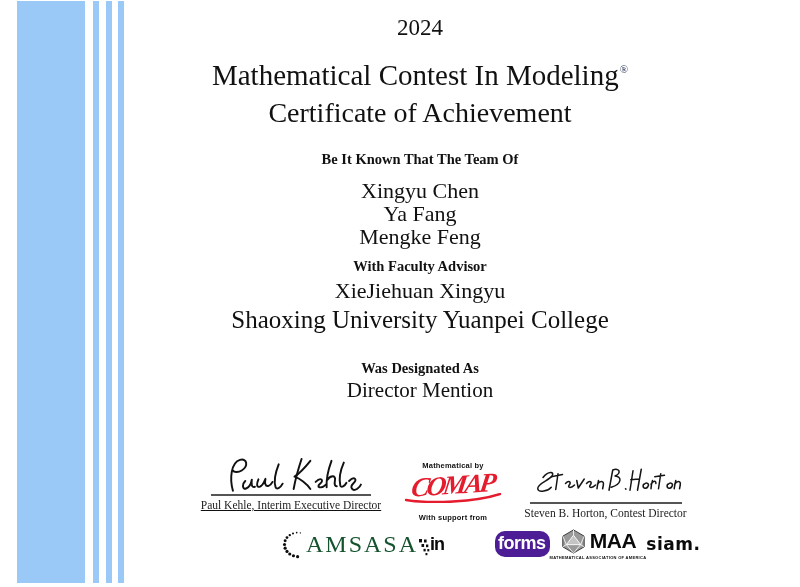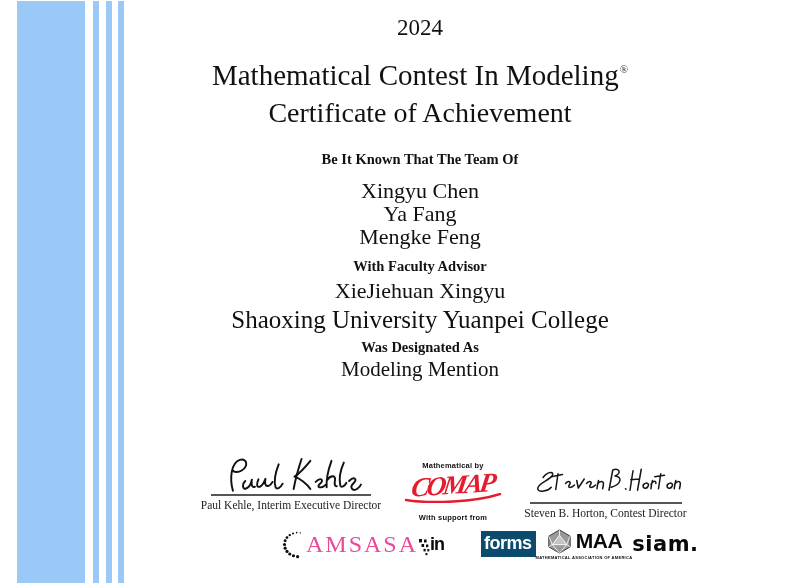--- a/index.html
+++ b/index.html
@@ -18,26 +18,26 @@
   .reg{font-size:11px;vertical-align:12px;color:#1b2a4a;margin-left:1px;}
   .subtitle{margin-top:1px;font-size:28px;line-height:36px;}
   .small-label{font-size:14.5px;line-height:17px;font-weight:bold;}
   .known{margin-top:20px;}
   .team-first{margin-top:11px;}
   .big{font-size:22px;line-height:23px;}
   .advisor-label{margin-top:10px;}
   .advisor{margin-top:4px;line-height:24px;}
   .of-label{margin-top:15px;font-size:13px;line-height:15px;}
   .institution{margin-top:3px;font-size:25px;line-height:28px;}
-  .designated-label{margin-top:5px;}
+  .designated-label{margin-top:26px;}
   .designation{margin-top:1px;font-size:21px;line-height:24px;}
 
   
   .sig-block{position:absolute;top:452px;text-align:center;}
-  .sig-left{left:191px;width:200px;}
+  .sig-left{left:191px;width:200px;text-decoration:underline;}
   .sig-right{left:503px;width:205px;}
   .sig-svg{display:block;margin:0 auto;}
   .sig-line{height:0;border-top:2px solid #555;margin:-2px auto 0 auto;}
   .sig-line-l{width:160px;}
   .sig-line-r{width:152px;}
   .sig-label{margin-top:3px;font-size:11.5px;line-height:13px;color:#1c1c1c;white-space:nowrap;}
 
   
   .comap-block{position:absolute;left:397px;top:461px;width:112px;text-align:center;}
   .tiny-bold{font-family:"Liberation Sans",sans-serif;font-weight:bold;font-size:7.5px;
@@ -46,36 +46,36 @@
   .comap-text{display:inline-block;font-family:"Liberation Serif",serif;font-style:italic;
               font-weight:bold;font-size:27px;line-height:26px;color:#e51b2e;
               letter-spacing:-3px;transform:skewX(-12deg) rotate(-4deg);}
   .comap-swoosh{display:block;margin:-5px auto 0 auto;}
   .support{margin-top:7px;}
 
   
   .logos{position:absolute;left:281px;top:528px;width:340px;height:32px;
          display:flex;align-items:center;justify-content:space-between;}
   .logo{display:flex;align-items:center;}
-  .serif-logo{font-family:"Liberation Serif",serif;font-size:24px;letter-spacing:2px;color:#ec4899;}
+  .serif-logo{font-family:"Liberation Serif",serif;font-size:24px;letter-spacing:2px;color:#14532d;}
   .ams svg{margin-right:1px;}
   .asa svg{margin-left:1px;margin-top:6px;}
   .informs{align-items:center;gap:36px;}
   .informs-in{font-family:"Liberation Sans",sans-serif;font-weight:bold;font-size:18px;
               letter-spacing:-1px;color:#0a0a0a;}
   .informs-forms{font-family:"Liberation Sans",sans-serif;font-weight:bold;font-size:18px;
-                 letter-spacing:-0.5px;color:#fff;background:#0c4a6e;padding:2px 4px 3px 3px;
-                 margin-left:1px;}
+                 letter-spacing:-0.5px;color:#fff;background:#4c1d95;padding:2px 4px 3px 3px;
+                 margin-left:15px;border-radius:10px;}
   .maa{flex-direction:column;text-align:right;}
   .maa-top{display:flex;align-items:center;}
   .maa-text{font-family:"Liberation Sans",sans-serif;font-weight:bold;font-size:21px;
             letter-spacing:-0.5px;color:#0a0a0a;margin-left:3px;}
   .maa-sub{font-family:"Liberation Sans",sans-serif;font-weight:bold;font-size:4px;
            letter-spacing:0.3px;color:#0a0a0a;white-space:nowrap;margin-top:1px;}
-  .siam-text{font-family:"DejaVu Sans",sans-serif;font-weight:bold;font-size:21px;
+  .siam-text{font-family:"DejaVu Sans",sans-serif;font-weight:bold;font-size:17px;
              letter-spacing:0.5px;color:#0a0a0a;}
 </style>
 </head>
 <body>
 
 <div class="page">
 
   <div class="band"></div>
   <div class="stripe s1"></div>
   <div class="stripe s2"></div>
@@ -90,21 +90,21 @@
     <div class="big team-first">Xingyu Chen</div>
     <div class="big">Ya Fang</div>
     <div class="big">Mengke Feng</div>
 
     <div class="small-label advisor-label">With Faculty Advisor</div>
     <div class="big advisor">XieJiehuan Xingyu</div>
 
     <div class="institution">Shaoxing University Yuanpei College</div>
 
     <div class="small-label designated-label">Was Designated As</div>
-    <div class="designation">Modeling Mention</div>
+    <div class="designation">Director Mention</div>
   </div>
 
   <div class="sig-block sig-left">
     <svg class="sig-svg" width="150" height="44" viewBox="0 0 160 50">
       <g fill="none" stroke="#111" stroke-width="2.2" stroke-linecap="round" stroke-linejoin="round">
         <path d="M14 44 C10 30 12 12 22 9 C30 6.5 32 16 24 21 C20 23.5 15 23 14 21"></path>
         <path d="M28 33 C24 37 25 43 29 41.5 C33 40 35 34 35.5 31.5 C35 36 35 41 39 39.5"></path>
         <path d="M43 31 C41 35.5 40.5 40.5 44.5 39.5 C48 38.5 50 33 51 30.5 C50 35 50.5 39.5 54.5 38.5 C56 38 58 36 59 34"></path>
         <path d="M66 14 C62 24 60.5 34 62.5 40 C63.5 43 68 41 70.5 36"></path>
         <path d="M92 8 C88 20 85 31 83 42"></path>

